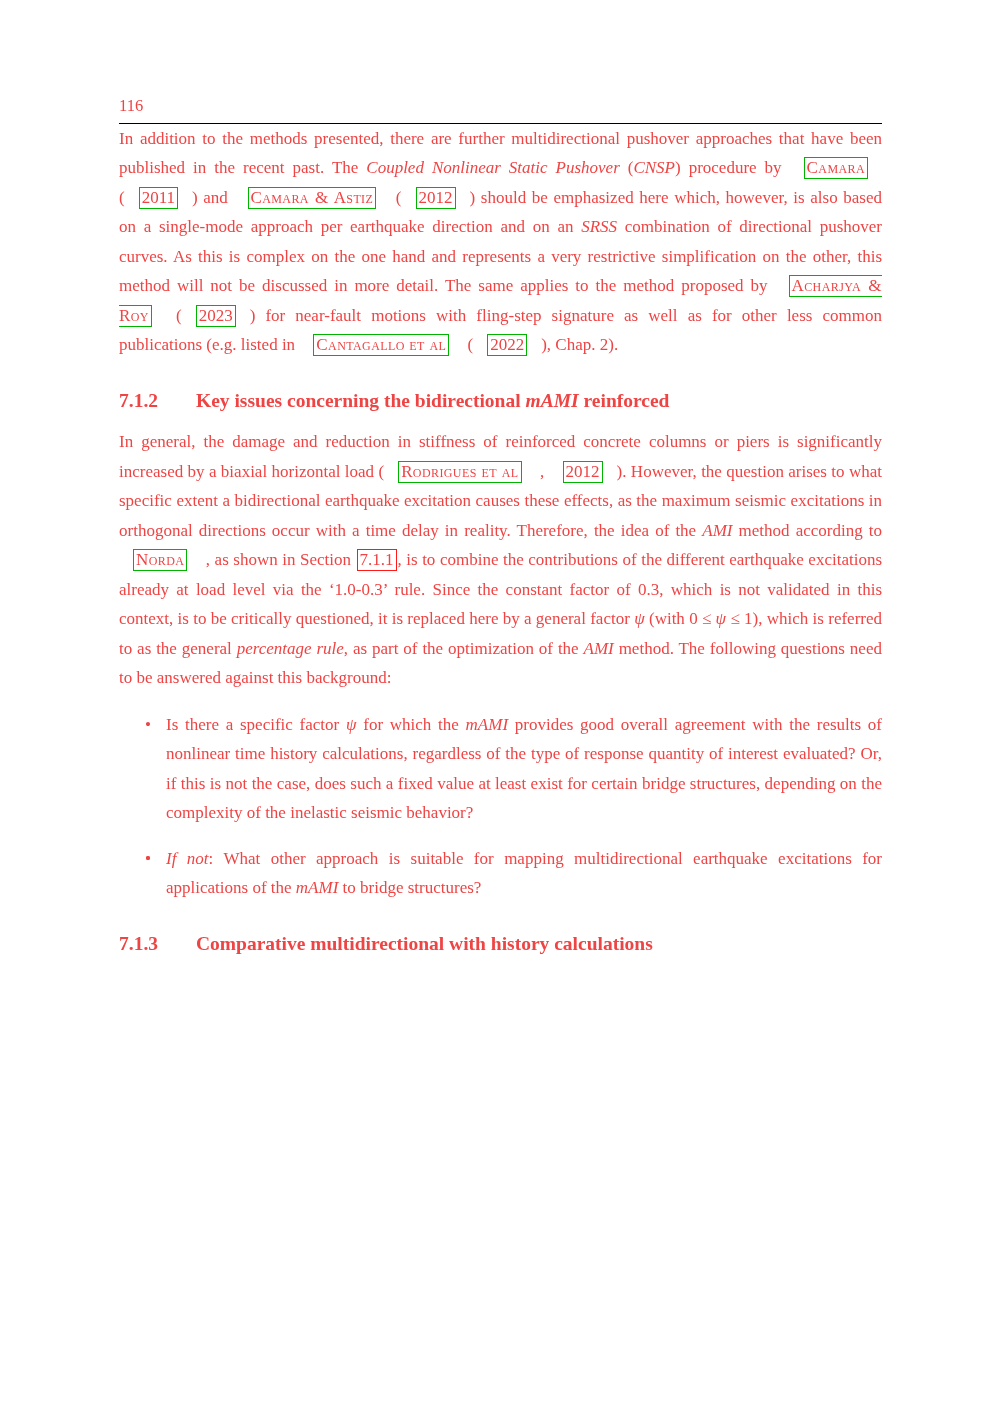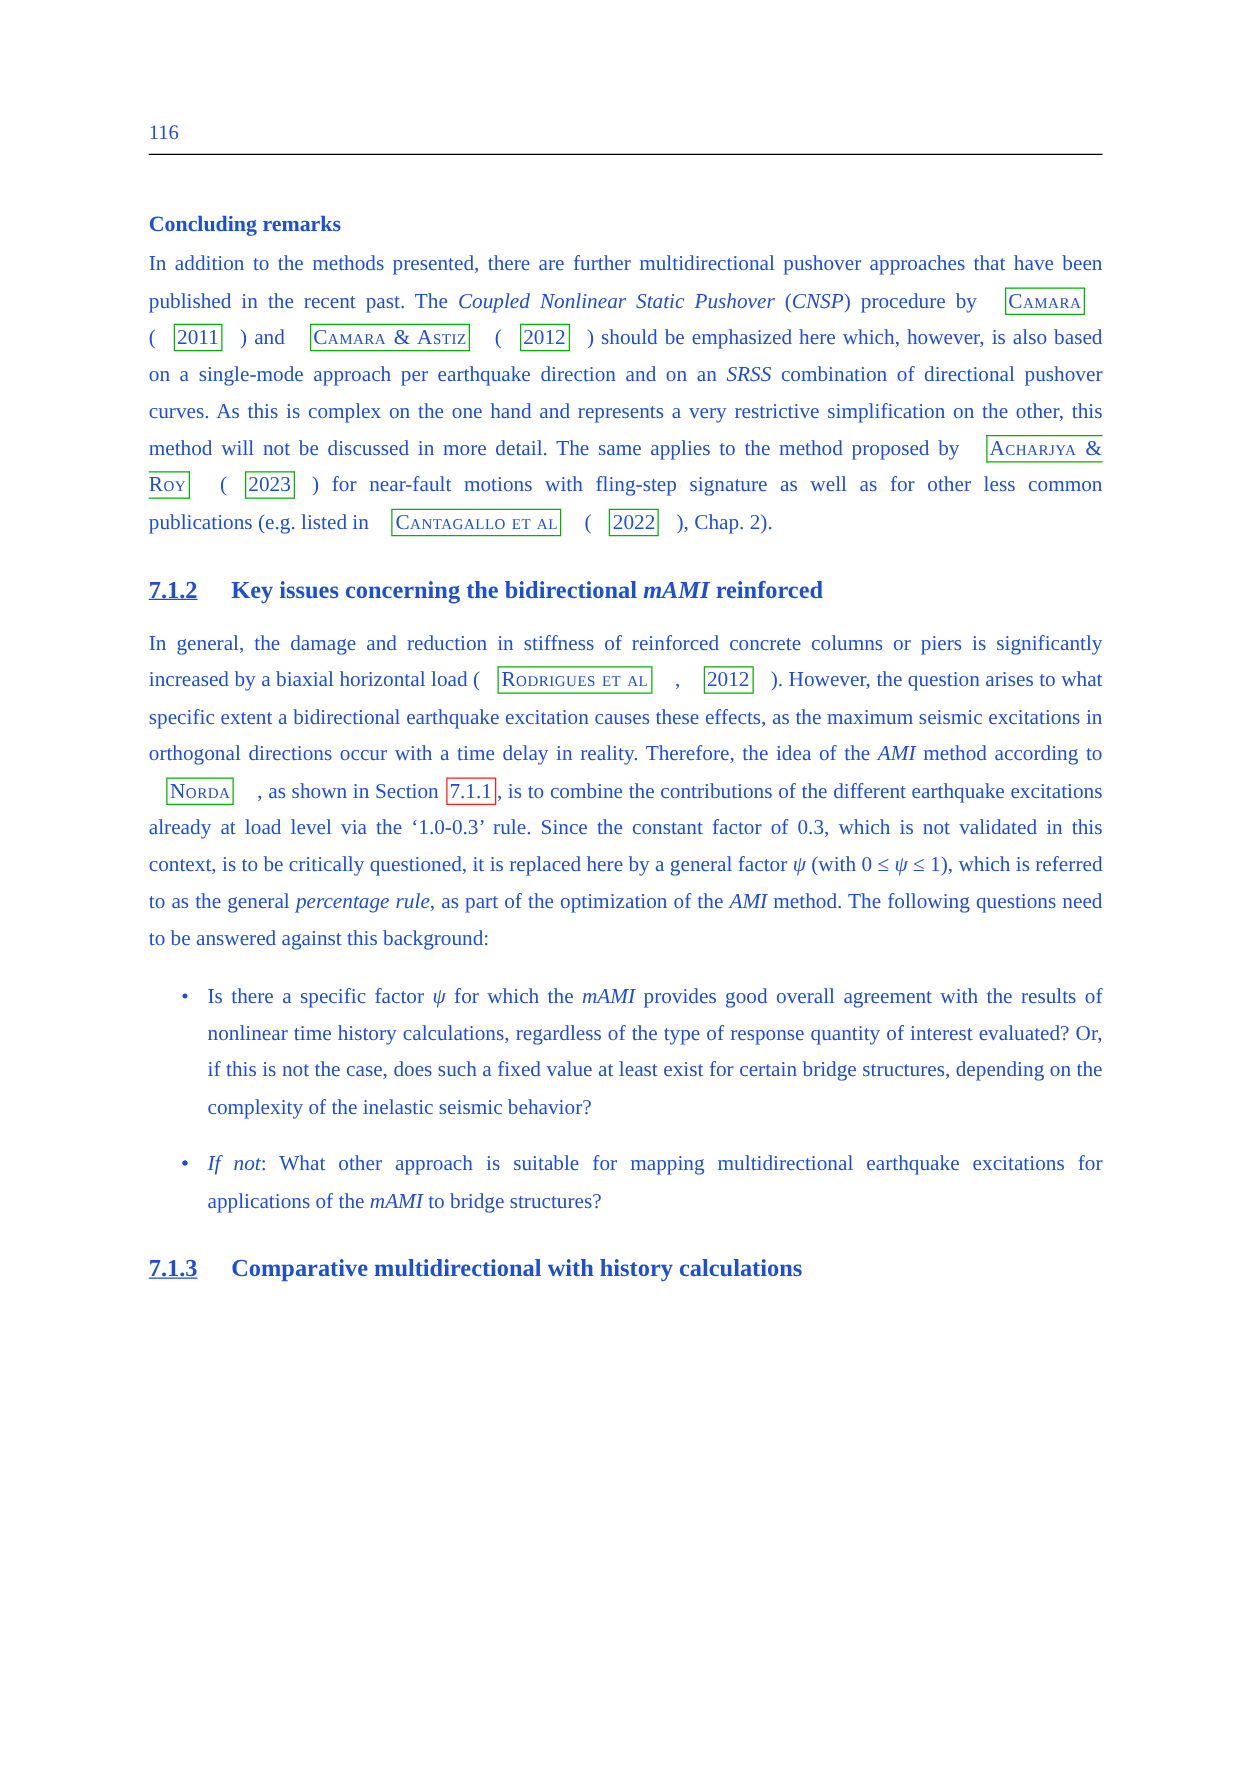--- a/index.html
+++ b/index.html
@@ -1,42 +1,42 @@
 <!DOCTYPE html>
 <html style="--cite-color: #00b400; --ref-color: #ff1a1a;"><head>
 <meta charset="utf-8">
 <style>
   * { box-sizing: border-box; }
   html, body { margin: 0; padding: 0; background: #ffffff; }
   .page {
     width: 1000px; height: 1414px; background: #ffffff;
     position: relative; overflow: hidden;
     font-family: "Liberation Serif", "DejaVu Serif", serif;
-    color: #1d4ed8;
+    color: #ef4444;
   }
   .inner { position: absolute; left: 119px; top: 96px; width: 763px; }
 
   .running-header {
     display: flex; justify-content: space-between; align-items: baseline;
     font-size: 16.5px; line-height: 1.2; padding-bottom: 7px;
   }
   .header-rule { border-bottom: 1.2px solid #000; height: 0; }
 
   .body-text { font-size: 17px; line-height: 29.5px; text-align: justify; }
 
   .remarks-heading { font-size: 17.5px; font-weight: bold; margin: 41px 0 2px 0; }
 
   p.para { margin: 0; }
 
   .sec-heading {
     font-size: 19.5px; font-weight: bold;
     margin: 29px 0 14px 0; line-height: 1.25;
     text-align: left;
   }
-  .sec-heading .sec-num { display: inline-block; margin-right: 27px; text-decoration: underline; }
+  .sec-heading .sec-num { display: inline-block; margin-right: 38px; }
 
   ul.bullets { list-style: none; margin: 17px 0 0 0; padding: 0 0 0 47px; }
   ul.bullets li { position: relative; margin-bottom: 16px; }
   ul.bullets li .marker { position: absolute; left: -21px; top: 0; }
 
   .it { font-style: italic; }
   .sc { font-variant: small-caps; letter-spacing: 0.4px; }
 
   span.box-green {
     border: 1.2px solid var(--cite-color, #00b400);
@@ -53,21 +53,20 @@
 <div class="page">
   <div class="inner">
 
     <header class="running-header">
       <span>116</span>
     </header>
     <div class="header-rule"></div>
 
     <main class="body-text">
 
-      <h3 class="remarks-heading">Concluding remarks</h3>
       <p class="para"><span>In addition to the methods presented, there are further multidirectional pushover approaches that have been published in the recent past. The </span><span class="it">Coupled Nonlinear Static Pushover</span><span> (</span><span class="it">CNSP</span><span>) procedure by </span><span class="sc box-green">Camara</span><span> (</span><span class="box-green">2011</span><span>) and </span><span class="sc box-green">Camara &amp; Astiz</span><span> (</span><span class="box-green">2012</span><span>) should be emphasized here which, however, is also based on a single-mode approach per earthquake direction and on an </span><span class="it">SRSS</span><span> combination of directional pushover curves.  As this is complex on the one hand and represents a very restrictive simplification on the other, this method will not be discussed in more detail.  The same applies to the method proposed by </span><span class="sc box-green">Acharjya &amp; Roy</span><span> (</span><span class="box-green">2023</span><span>) for near-fault motions with fling-step signature as well as for other less common publications (e.g. listed in </span><span class="sc box-green">Cantagallo et al</span><span> (</span><span class="box-green">2022</span><span>), Chap. 2).</span></p>
 
       <h2 class="sec-heading">
         <span class="sec-num">7.1.2</span><span class="sec-title"><span>Key issues concerning the bidirectional </span><span class="it">mAMI</span><span> reinforced</span></span>
       </h2>
       <p class="para"><span>In general, the damage and reduction in stiffness of reinforced concrete columns or piers is significantly increased by a biaxial horizontal load (</span><span class="sc box-green">Rodrigues et al</span><span> , </span><span class="box-green">2012</span><span>).  However, the question arises to what specific extent a bidirectional earthquake excitation causes these effects, as the maximum seismic excitations in orthogonal directions occur with a time delay in reality. Therefore, the idea of the </span><span class="it">AMI</span><span> method according to </span><span class="sc box-green">Norda</span><span> , as shown in Section </span><span class="box-red">7.1.1</span><span>, is to combine the contributions of the different earthquake excitations already at load level via the ‘1.0-0.3’ rule.  Since the constant factor of 0.3, which is not validated in this context, is to be critically questioned, it is replaced here by a general factor </span><span class="it">ψ</span><span> (with 0 ≤ </span><span class="it">ψ</span><span> ≤ 1), which is referred to as the general </span><span class="it">percentage rule</span><span>, as part of the optimization of the </span><span class="it">AMI</span><span> method.  The following questions need to be answered against this background:</span></p>
 
       <ul class="bullets">
         <li>
           <span class="marker">•</span>

